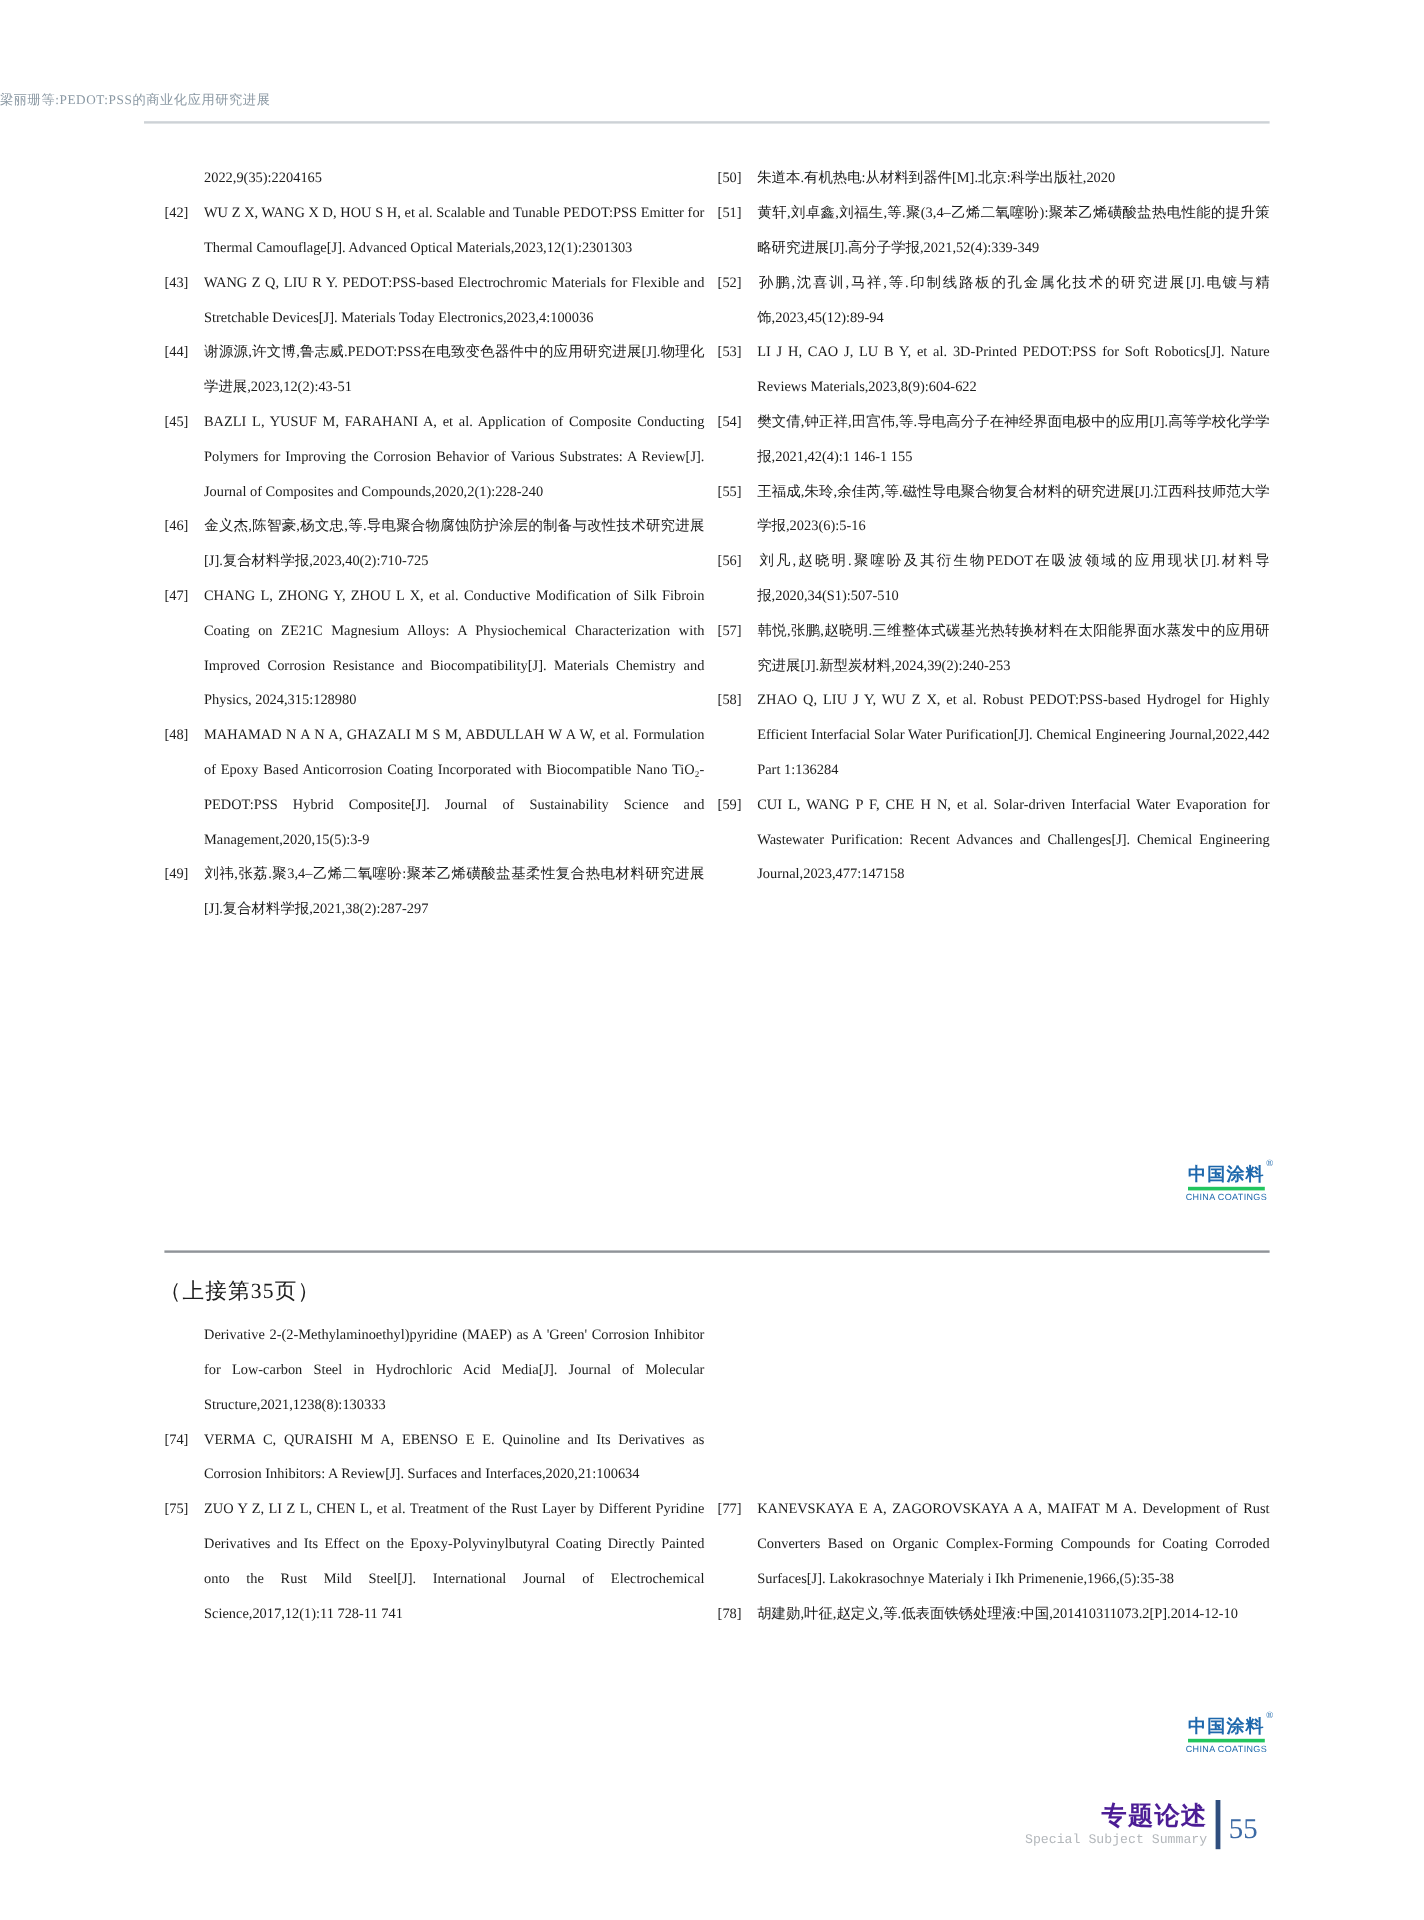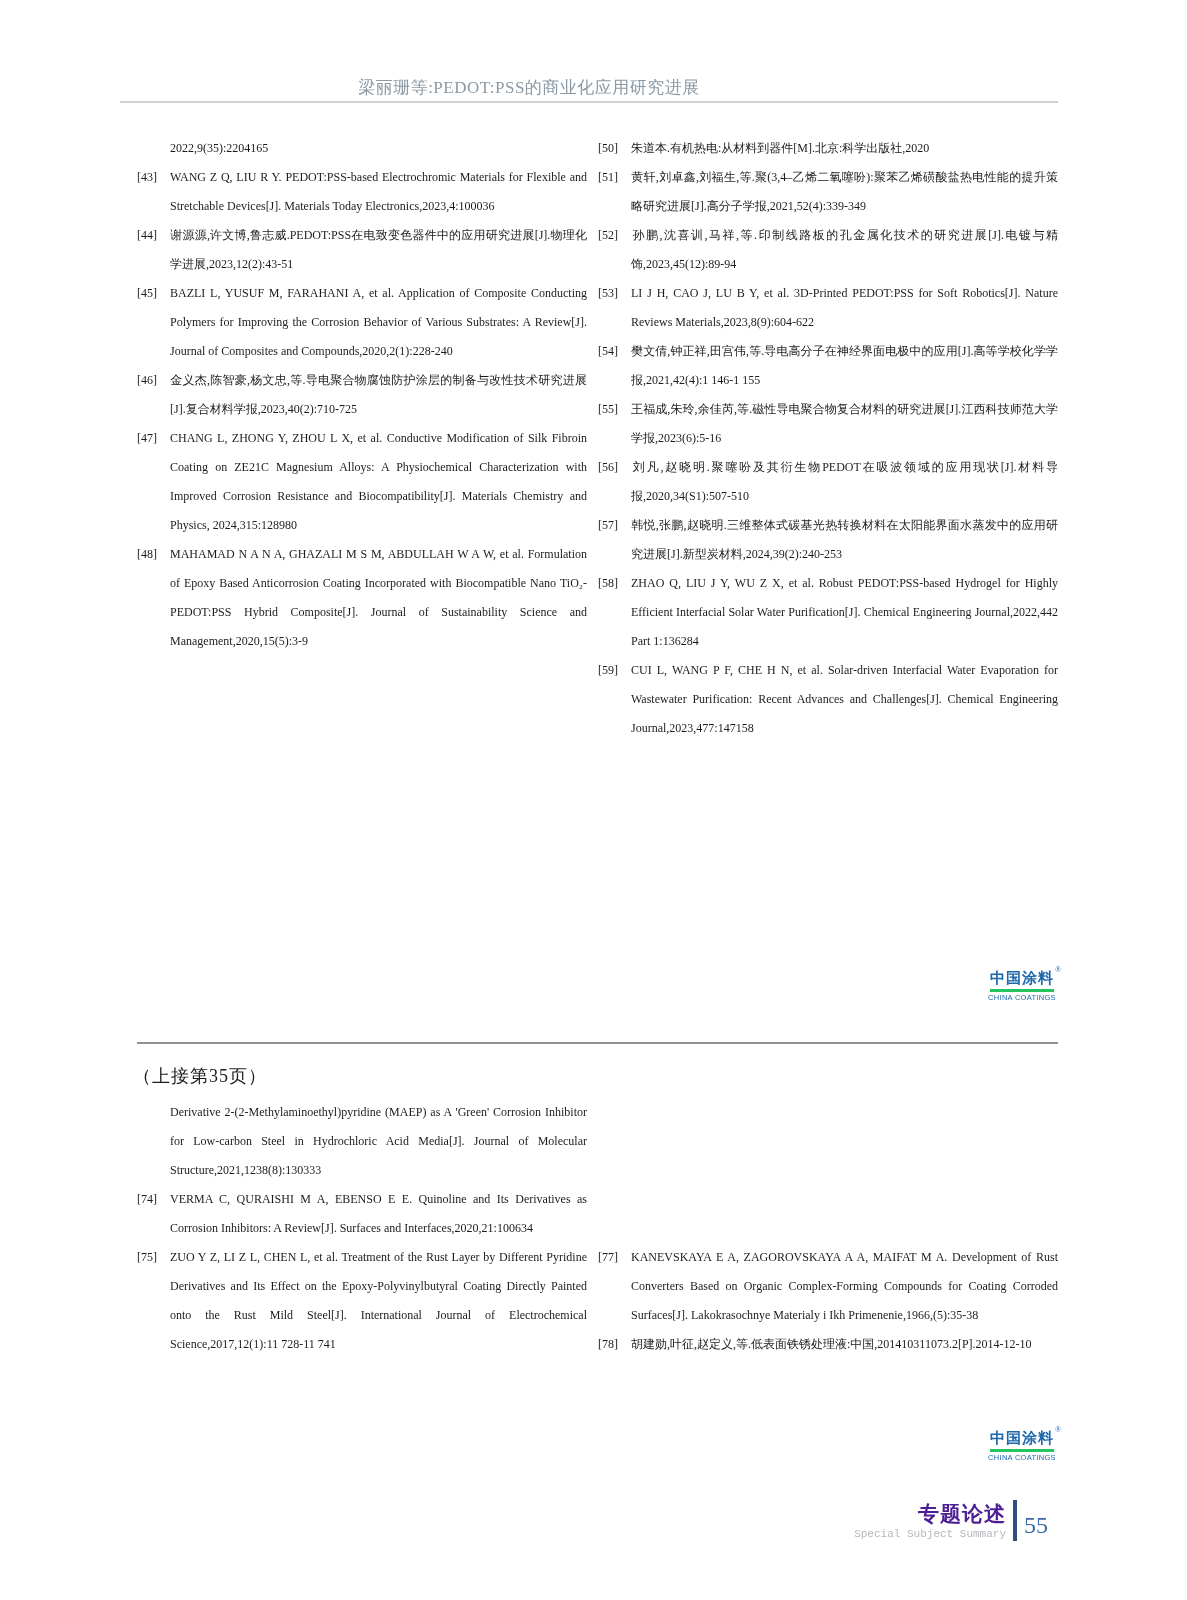--- a/index.html
+++ b/index.html
@@ -7,21 +7,21 @@
   body {
     width:1187px; height:1600px;
     font-family:"Liberation Serif","DejaVu Serif",serif;
     color:#1c1c1c;
   }
   .page { position:relative; width:1187px; height:1600px; overflow:hidden; background:#ffffff; }
 
   
   .running-title {
     position:absolute; top:76px; left:0; right:129px;
-    text-align:center; font-size:17px; color:#8b99a4; letter-spacing:.5px;
+    text-align:left; font-size:11px; color:#8b99a4; letter-spacing:.5px;
   }
   .header-rule {
     position:absolute; top:101px; left:120px; right:129px;
     height:2px; background:#cdd2d6;
   }
 
   
   .cols { position:absolute; left:137px; width:921px; display:flex; justify-content:space-between; }
   .cols.top { top:134px; }
   .cols.bottom { top:1098px;align-items:flex-end; }
@@ -66,26 +66,28 @@
 <body>
 
 <div class="page">
 
   <div class="running-title">梁丽珊等:PEDOT:PSS的商业化应用研究进展</div>
   <div class="header-rule"></div>
 
   <div class="cols top">
     <div class="col">
         <div class="ref cont"><span>2022,9(35):2204165</span></div>
+        <div class="ref"><span class="ref-label">[42]</span><span>WU Z X, WANG X D, HOU S H, et al. Scalable and Tunable PEDOT:PSS Emitter for Thermal Camouflage[J]. Advanced Optical Materials,2023,12(1):2301303</span></div>
         <div class="ref"><span class="ref-label">[43]</span><span>WANG Z Q, LIU R Y. PEDOT:PSS-based Electrochromic Materials for Flexible and Stretchable Devices[J]. Materials Today Electronics,2023,4:100036</span></div>
         <div class="ref"><span class="ref-label">[44]</span><span>谢源源,许文博,鲁志威.PEDOT:PSS在电致变色器件中的应用研究进展[J].物理化学进展,2023,12(2):43-51</span></div>
         <div class="ref"><span class="ref-label">[45]</span><span>BAZLI L, YUSUF M, FARAHANI A, et al. Application of Composite Conducting Polymers for Improving the Corrosion Behavior of Various Substrates: A Review[J]. Journal of Composites and Compounds,2020,2(1):228-240</span></div>
         <div class="ref"><span class="ref-label">[46]</span><span>金义杰,陈智豪,杨文忠,等.导电聚合物腐蚀防护涂层的制备与改性技术研究进展[J].复合材料学报,2023,40(2):710-725</span></div>
         <div class="ref"><span class="ref-label">[47]</span><span>CHANG L, ZHONG Y, ZHOU L X, et al. Conductive Modification of Silk Fibroin Coating on ZE21C Magnesium Alloys: A Physiochemical Characterization with Improved Corrosion Resistance and Biocompatibility[J]. Materials Chemistry and Physics, 2024,315:128980</span></div>
         <div class="ref"><span class="ref-label">[48]</span><span>MAHAMAD N A N A, GHAZALI M S M, ABDULLAH W A W, et al. Formulation of Epoxy Based Anticorrosion Coating Incorporated with Biocompatible Nano TiO₂-PEDOT:PSS Hybrid Composite[J]. Journal of Sustainability Science and Management,2020,15(5):3-9</span></div>
+        <div class="ref"><span class="ref-label">[49]</span><span>刘祎,张荔.聚3,4–乙烯二氧噻吩:聚苯乙烯磺酸盐基柔性复合热电材料研究进展[J].复合材料学报,2021,38(2):287-297</span></div>
       </div>
     <div class="col rightcol">
         <div class="ref"><span class="ref-label">[50]</span><span>朱道本.有机热电:从材料到器件[M].北京:科学出版社,2020</span></div>
         <div class="ref"><span class="ref-label">[51]</span><span>黄轩,刘卓鑫,刘福生,等.聚(3,4–乙烯二氧噻吩):聚苯乙烯磺酸盐热电性能的提升策略研究进展[J].高分子学报,2021,52(4):339-349</span></div>
         <div class="ref"><span class="ref-label">[52]</span><span>孙鹏,沈喜训,马祥,等.印制线路板的孔金属化技术的研究进展[J].电镀与精饰,2023,45(12):89-94</span></div>
         <div class="ref"><span class="ref-label">[53]</span><span>LI J H, CAO J, LU B Y, et al. 3D-Printed PEDOT:PSS for Soft Robotics[J]. Nature Reviews Materials,2023,8(9):604-622</span></div>
         <div class="ref"><span class="ref-label">[54]</span><span>樊文倩,钟正祥,田宫伟,等.导电高分子在神经界面电极中的应用[J].高等学校化学学报,2021,42(4):1 146-1 155</span></div>
         <div class="ref"><span class="ref-label">[55]</span><span>王福成,朱玲,余佳芮,等.磁性导电聚合物复合材料的研究进展[J].江西科技师范大学学报,2023(6):5-16</span></div>
         <div class="ref"><span class="ref-label">[56]</span><span>刘凡,赵晓明.聚噻吩及其衍生物PEDOT在吸波领域的应用现状[J].材料导报,2020,34(S1):507-510</span></div>
         <div class="ref"><span class="ref-label">[57]</span><span>韩悦,张鹏,赵晓明.三维整体式碳基光热转换材料在太阳能界面水蒸发中的应用研究进展[J].新型炭材料,2024,39(2):240-253</span></div>

